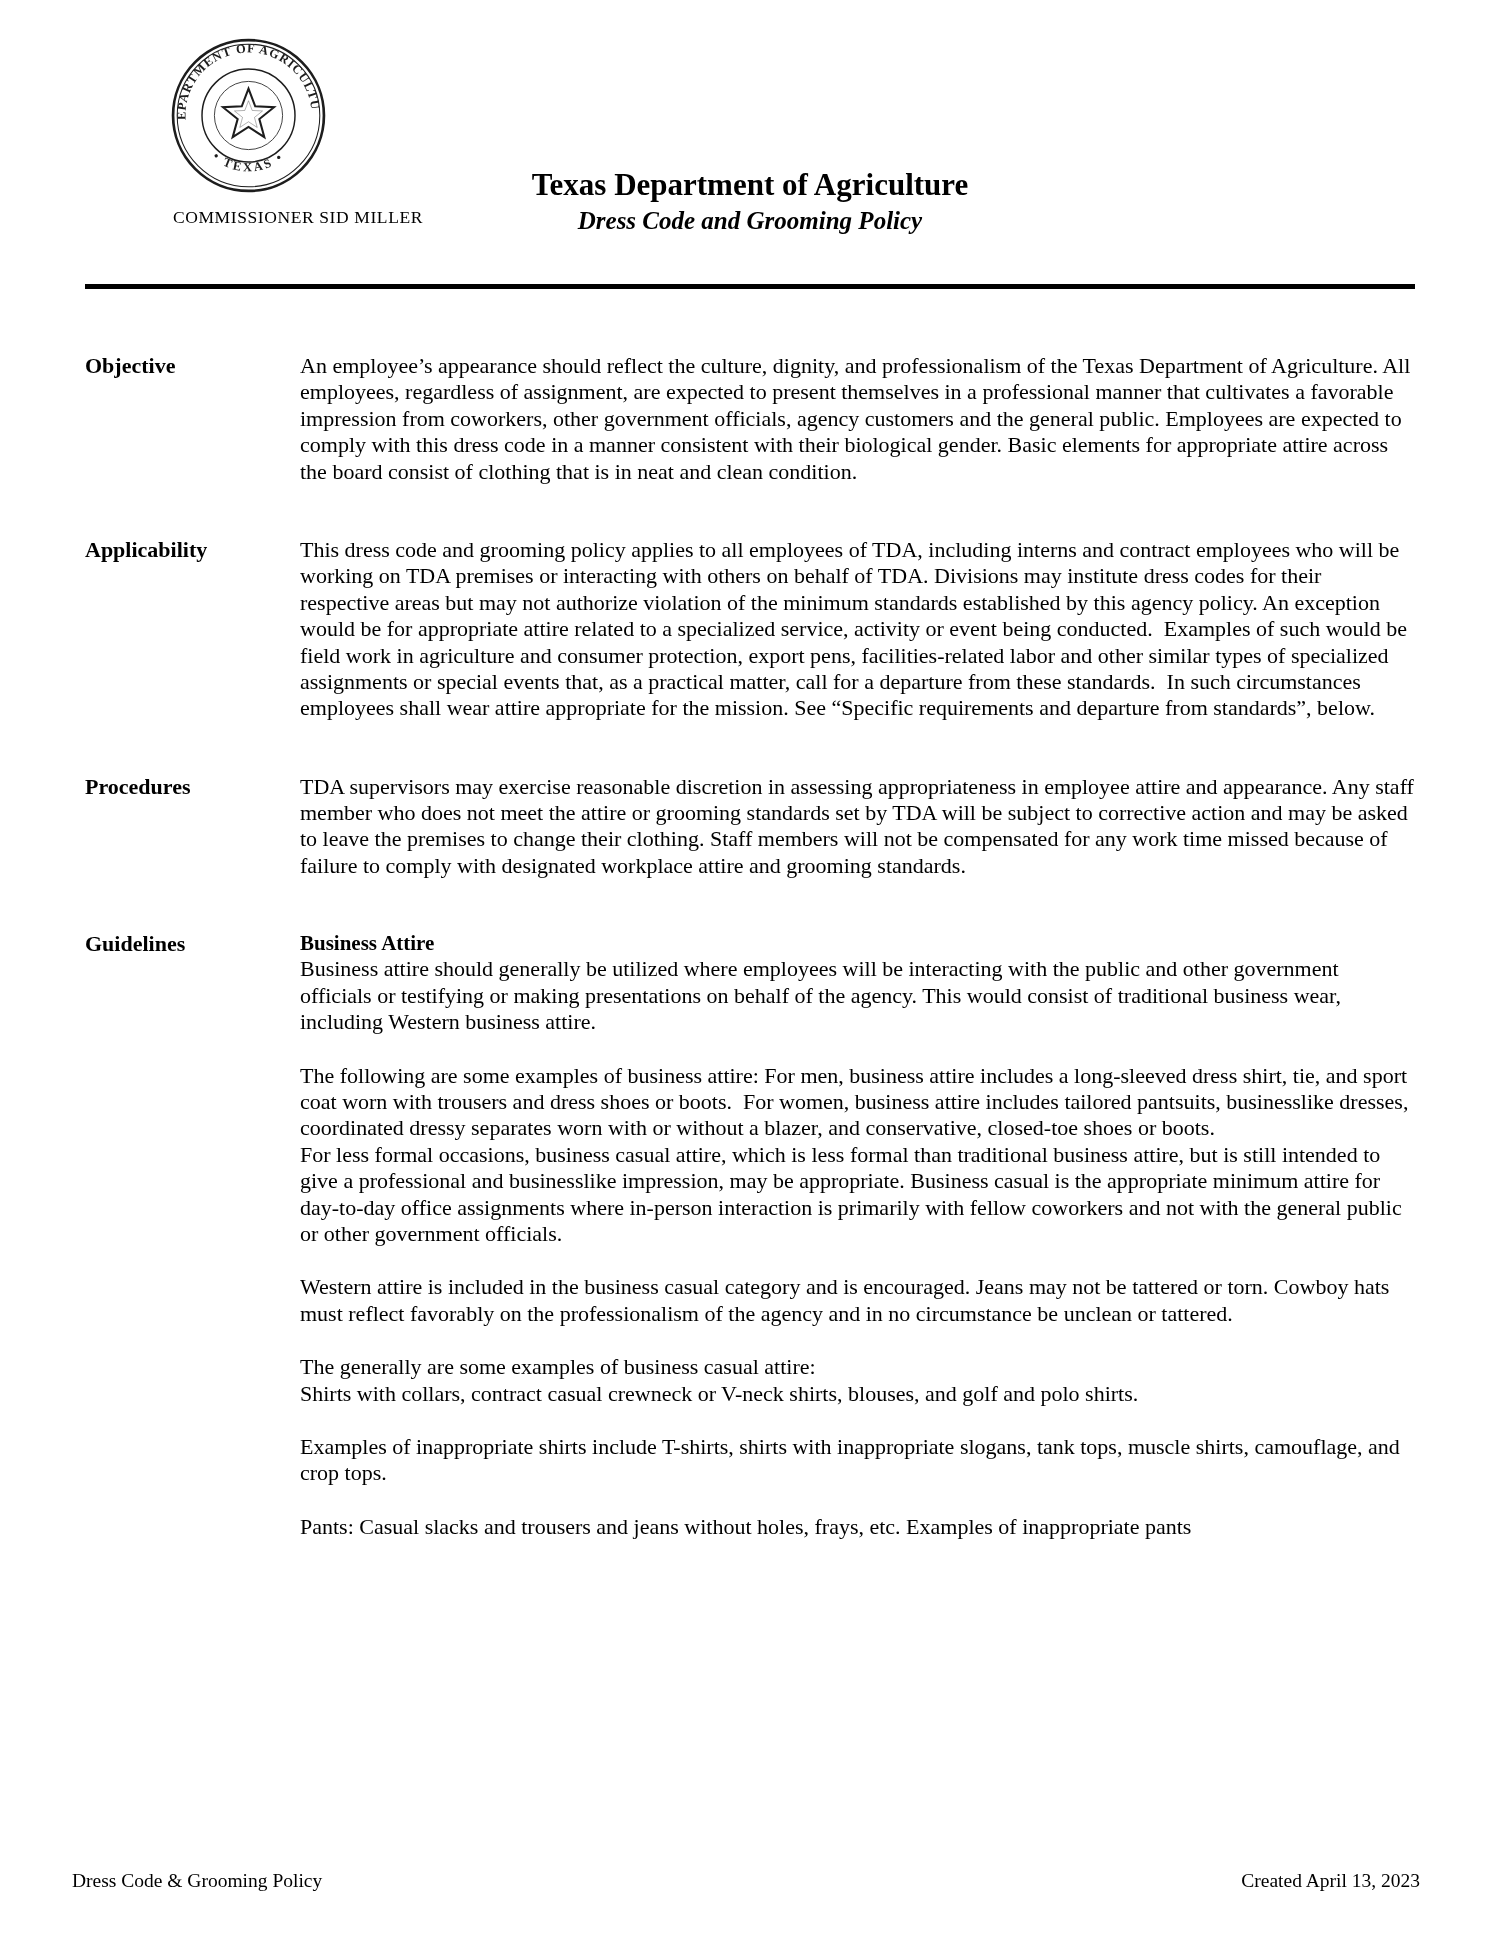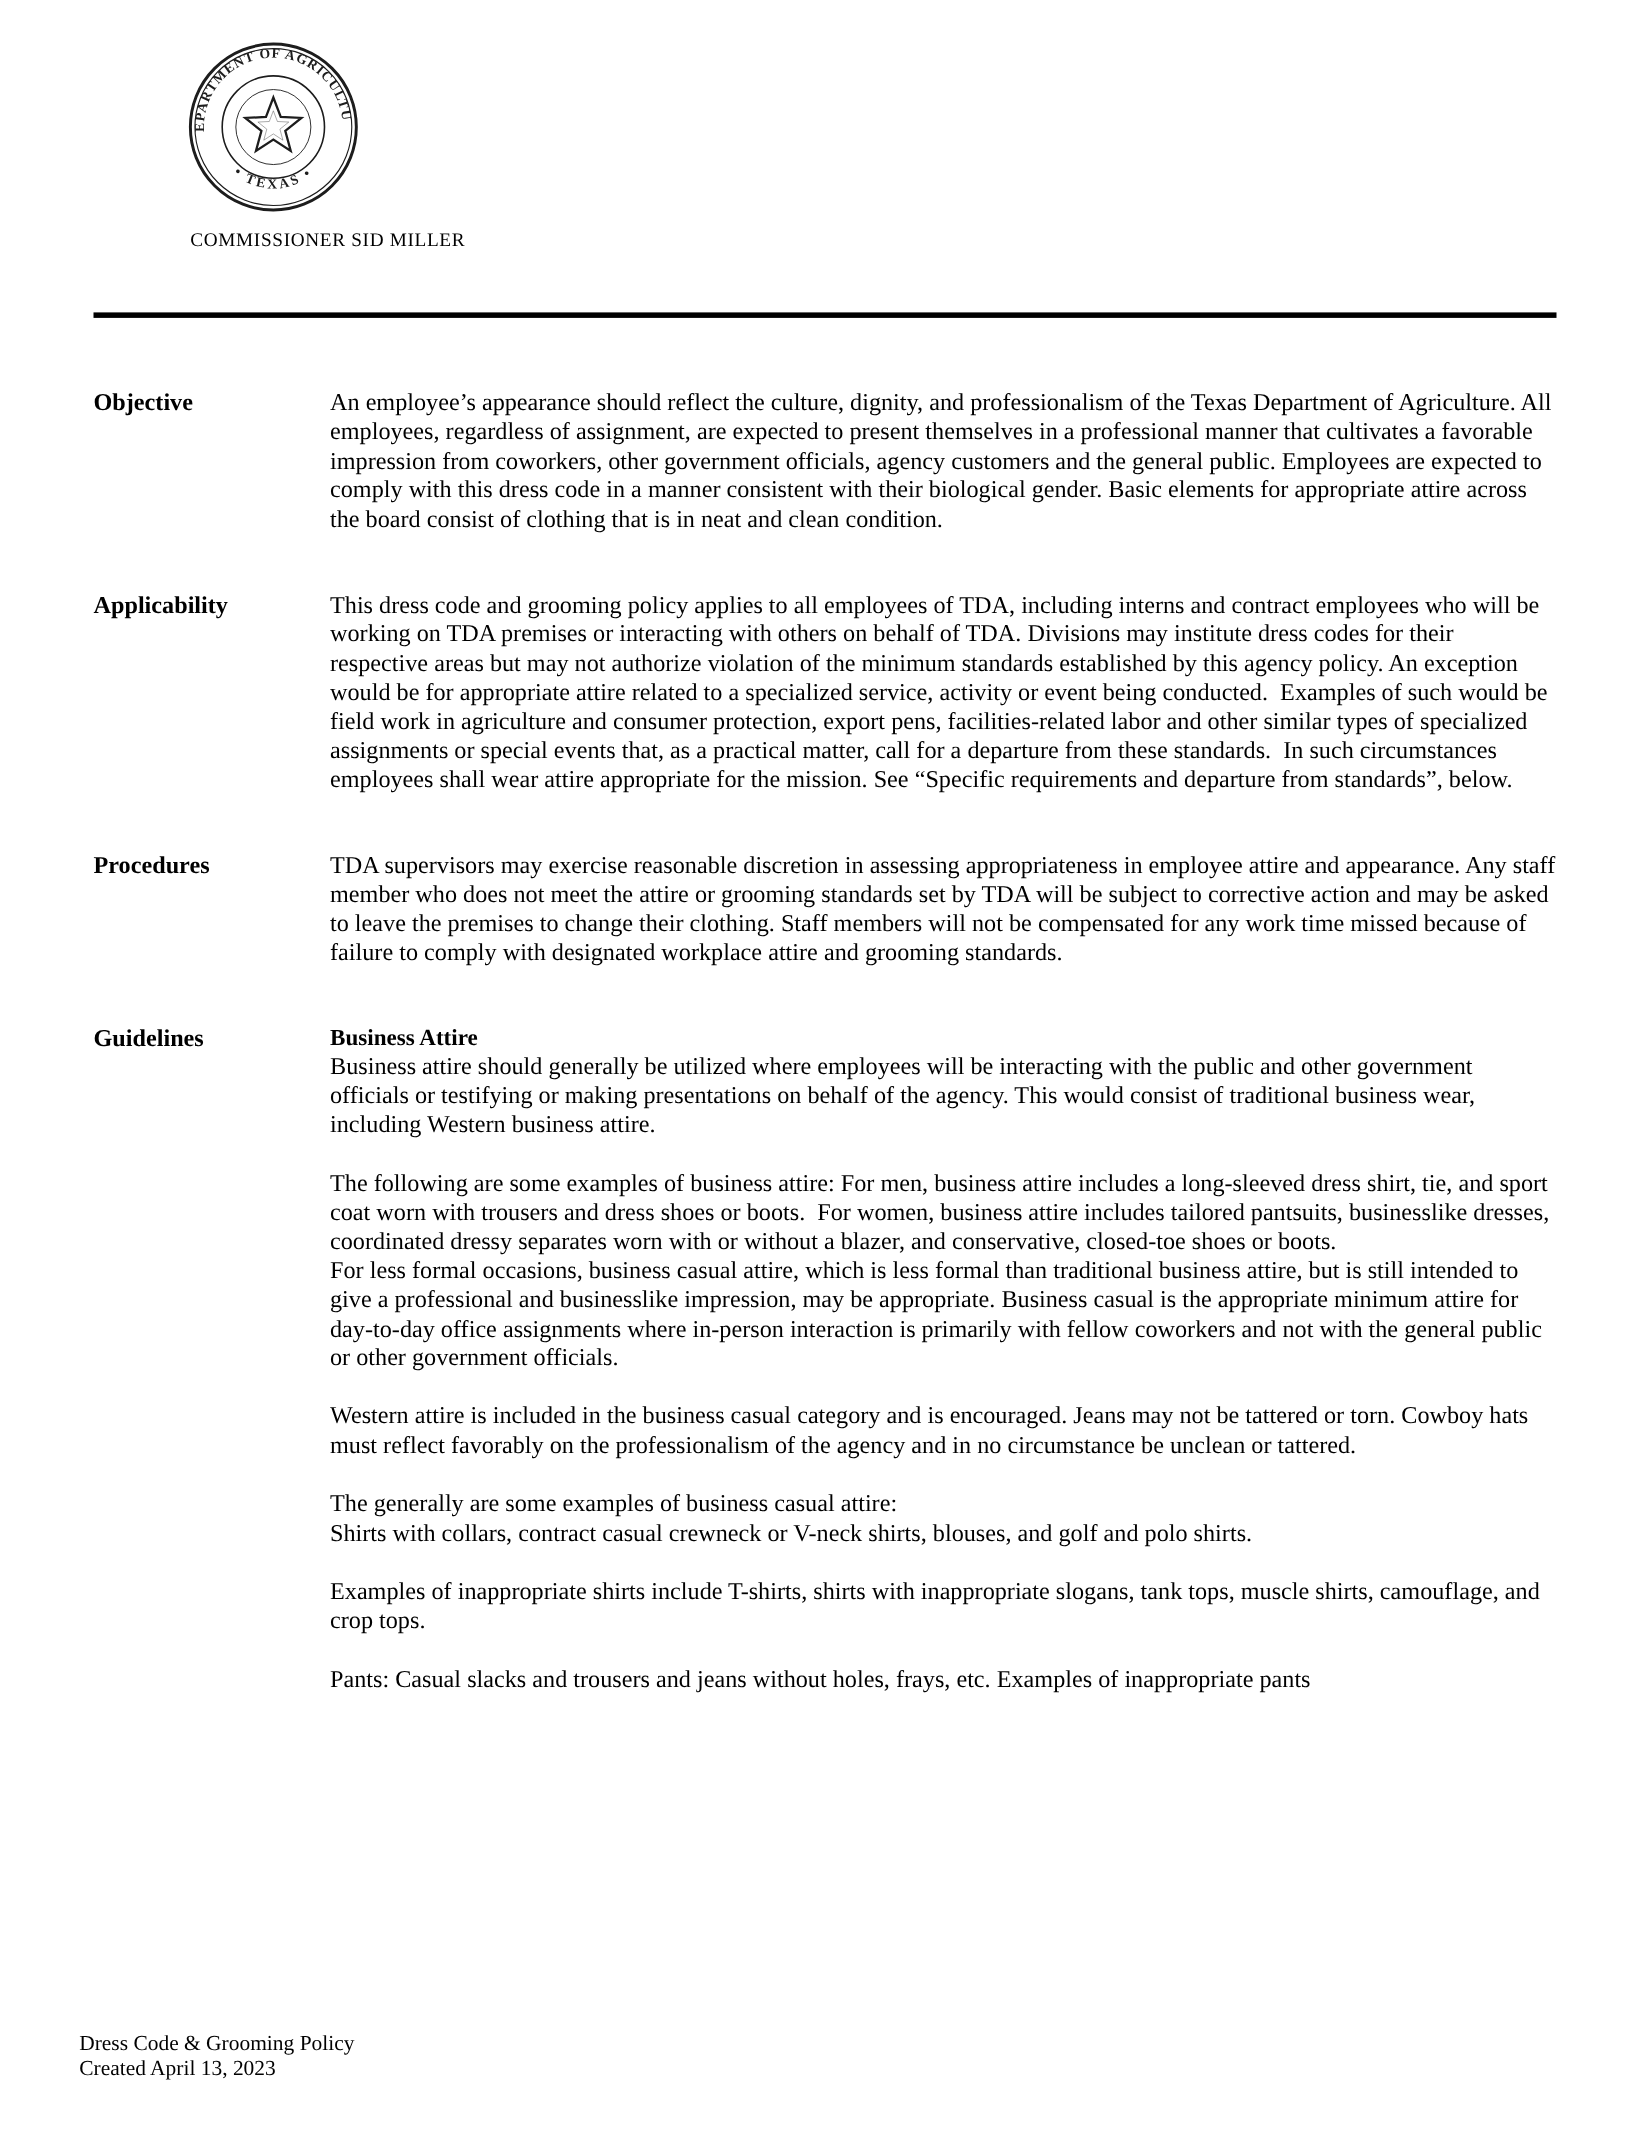--- a/index.html
+++ b/index.html
@@ -88,21 +88,20 @@
   .sec-content h3.spaced { margin-top: 27px; }
   
   .footer {
     position: absolute;
     left: 72px;
     right: 80px;
     bottom: 50px;
     display: flex;
     justify-content: space-between;
     font-size: 19.5px;
-    flex-direction: column;
   }
 </style>
 </head>
 <body>
 
 <div class="page">
 
   <header class="header">
     <div class="logo-block">
       <span class="seal-wrap">
@@ -123,20 +122,24 @@
           </text>
           <g transform="translate(75,75)">
             <polygon points="0,-26 6.5,-8.9 24.7,-8 10.5,3.4 15.3,21 0,11 -15.3,21 -10.5,3.4 -24.7,-8 -6.5,-8.9" fill="#ffffff" stroke="#1d1d1d" stroke-width="2" stroke-linejoin="miter"></polygon>
             <polygon points="0,-26 6.5,-8.9 24.7,-8 10.5,3.4 15.3,21 0,11 -15.3,21 -10.5,3.4 -24.7,-8 -6.5,-8.9" fill="none" stroke="#1d1d1d" stroke-width="0.6" transform="scale(0.55)"></polygon>
           </g>
         </svg>
       </span>
       <div class="commissioner">COMMISSIONER SID MILLER</div>
     </div>
 
+    <div class="title-block">
+      <div class="doc-title">Texas Department of Agriculture</div>
+      <div class="doc-subtitle">Dress Code and Grooming Policy</div>
+    </div>
   </header>
 
   <hr class="rule">
 
   <main class="main">
 
     <section class="section">
       <div class="sec-label">Objective</div>
       <div class="sec-content">
         <p>An employee’s appearance should reflect the culture, dignity, and professionalism of the Texas Department of Agriculture. All employees, regardless of assignment, are expected to present themselves in a professional manner that cultivates a favorable impression from coworkers, other government officials, agency customers and the general public. Employees are expected to comply with this dress code in a manner consistent with their biological gender. Basic elements for appropriate attire across the board consist of clothing that is in neat and clean condition.</p>

